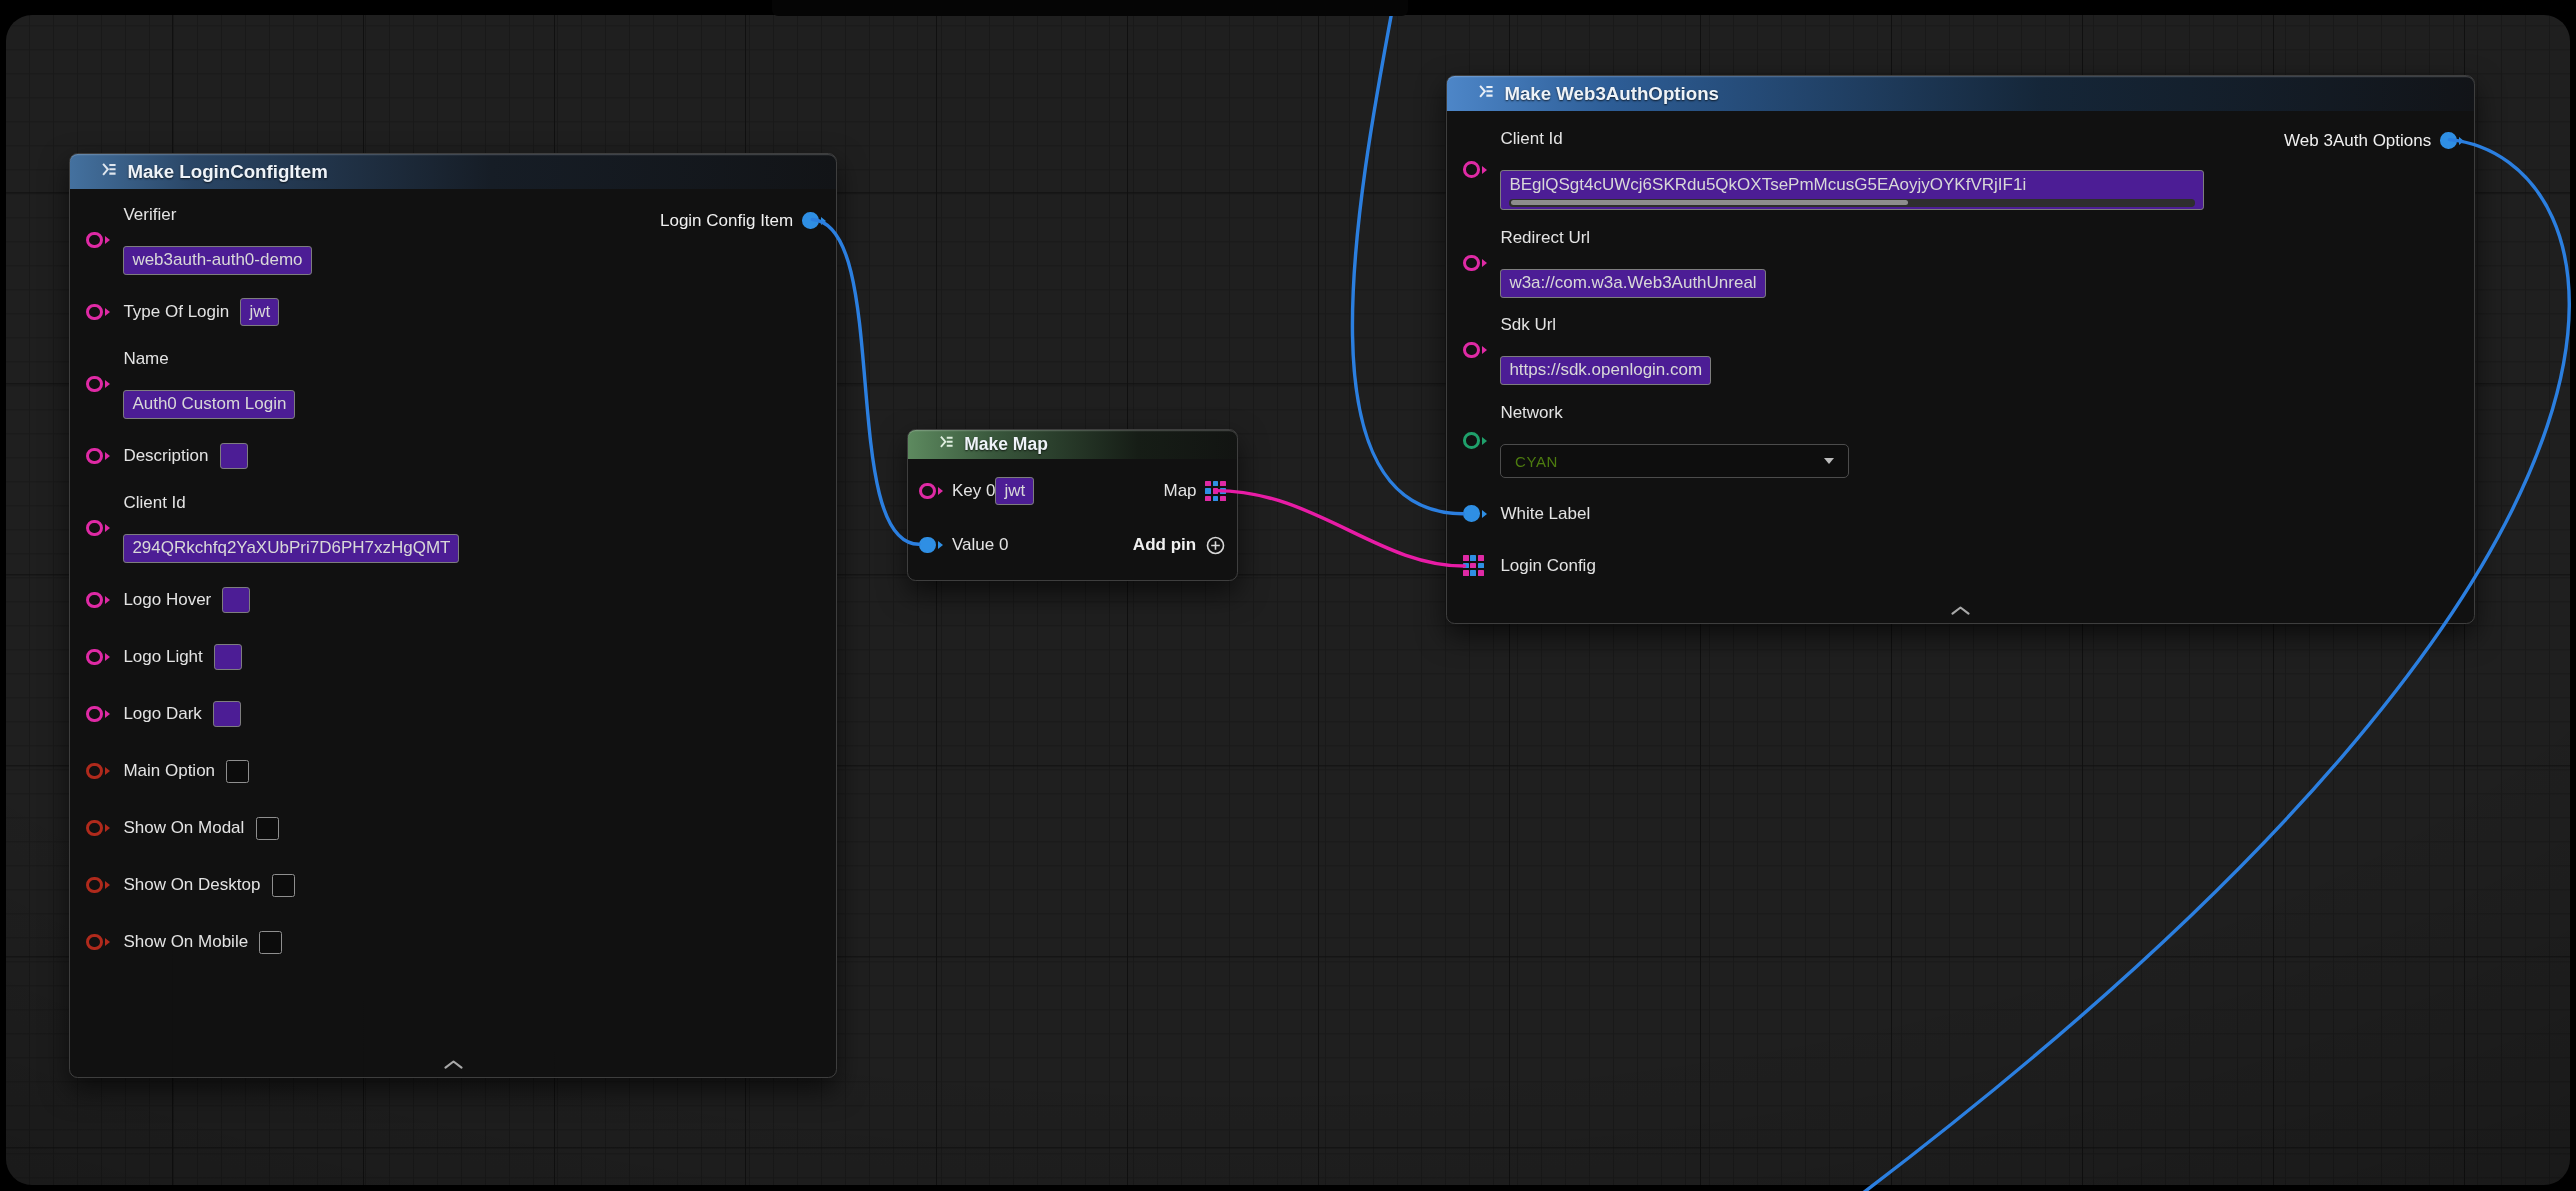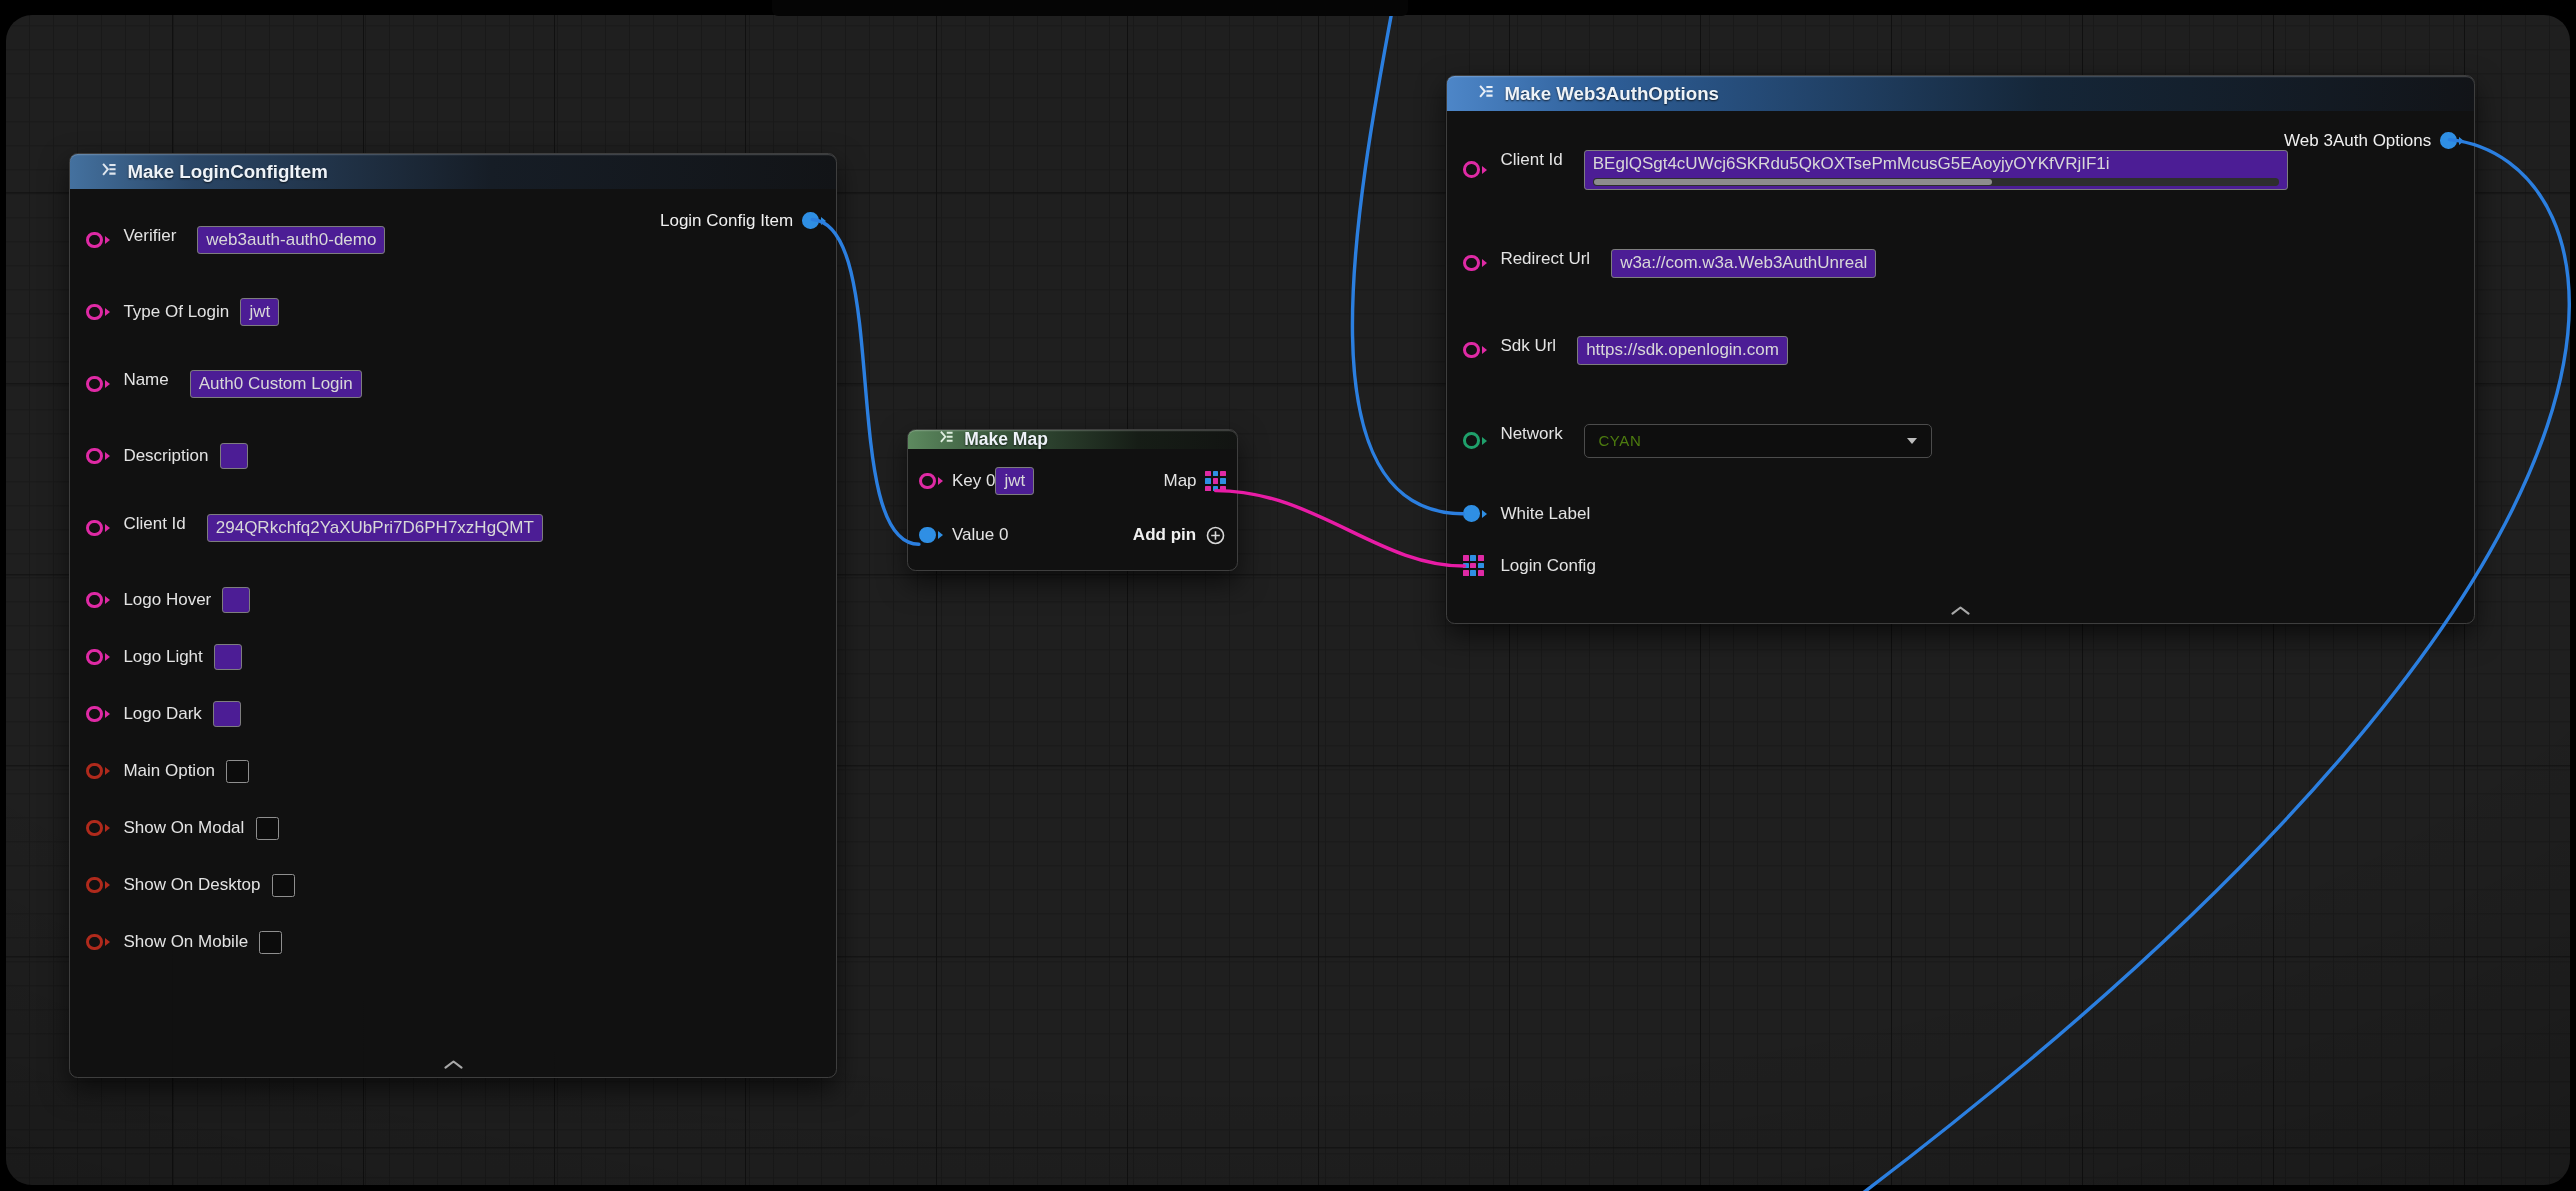--- a/index.html
+++ b/index.html
@@ -33,28 +33,28 @@
     border:1.2px solid #3e3e3e;border-radius:8.7px;z-index:30;
     box-shadow:0 11.2px 27.4px rgba(0,0,0,0.6);}
   #node-login{left:69px;top:153px;width:766px;height:923px;}
   #node-map{left:907px;top:429px;width:329px;}
   #node-web3{left:1446px;top:75px;width:1027px;height:547px;}
 
   .node-header{display:flex;align-items:center;gap:8.7px;height:35px;
     padding:0 30px;border-radius:7.5px 7.5px 0 0;font-weight:bold;font-size:18.7px;
     color:#eef3f8;text-shadow:0 1.2px 1.9px rgba(0,0,0,0.7);
     box-shadow:inset 0 1.2px 0 rgba(255,255,255,0.18);}
-  #node-map .node-header{height:19px;font-size:17.5px;}
+  #node-map .node-header{height:29px;font-size:17.5px;}
   .hdr-login{background:linear-gradient(90deg,var(--header-login-config) 0%,#2a4666 16%,#161d26 55%,#121417 100%);}
   .hdr-web3{background:linear-gradient(90deg,var(--header-web3auth) 0%,#2d5d96 16%,#152638 58%,#121418 100%);}
   .hdr-map{background:linear-gradient(90deg,var(--header-make-map) 0%,#39573c 26%,#161d16 70%,#121412 100%);}
 
   .rows{padding:7.5px 16px 0 16px;}
   .row{display:flex;align-items:center;position:relative;}
-  .row .col{display:flex;flex-direction:row;gap:21px;}
+  .row .col{display:flex;flex-direction:column;gap:21px;}
 
   .pin-label{font-size:17px;color:#e3e3e3;}
   .row .pin-label{margin-right:11.2px;}
   .col .pin-label{margin-right:0;}
 
   
   .pin-wrap{display:inline-flex;align-items:center;flex:0 0 27.4px;width:27.4px;margin-right:10px;}
   .pin-circle{width:10.6px;height:10.6px;border:3.7px solid;border-radius:50%;display:inline-block;}
   .pin-tail{width:0;height:0;border-top:4.4px solid transparent;border-bottom:4.4px solid transparent;
     border-left:5.6px solid;margin-left:2.5px;}

